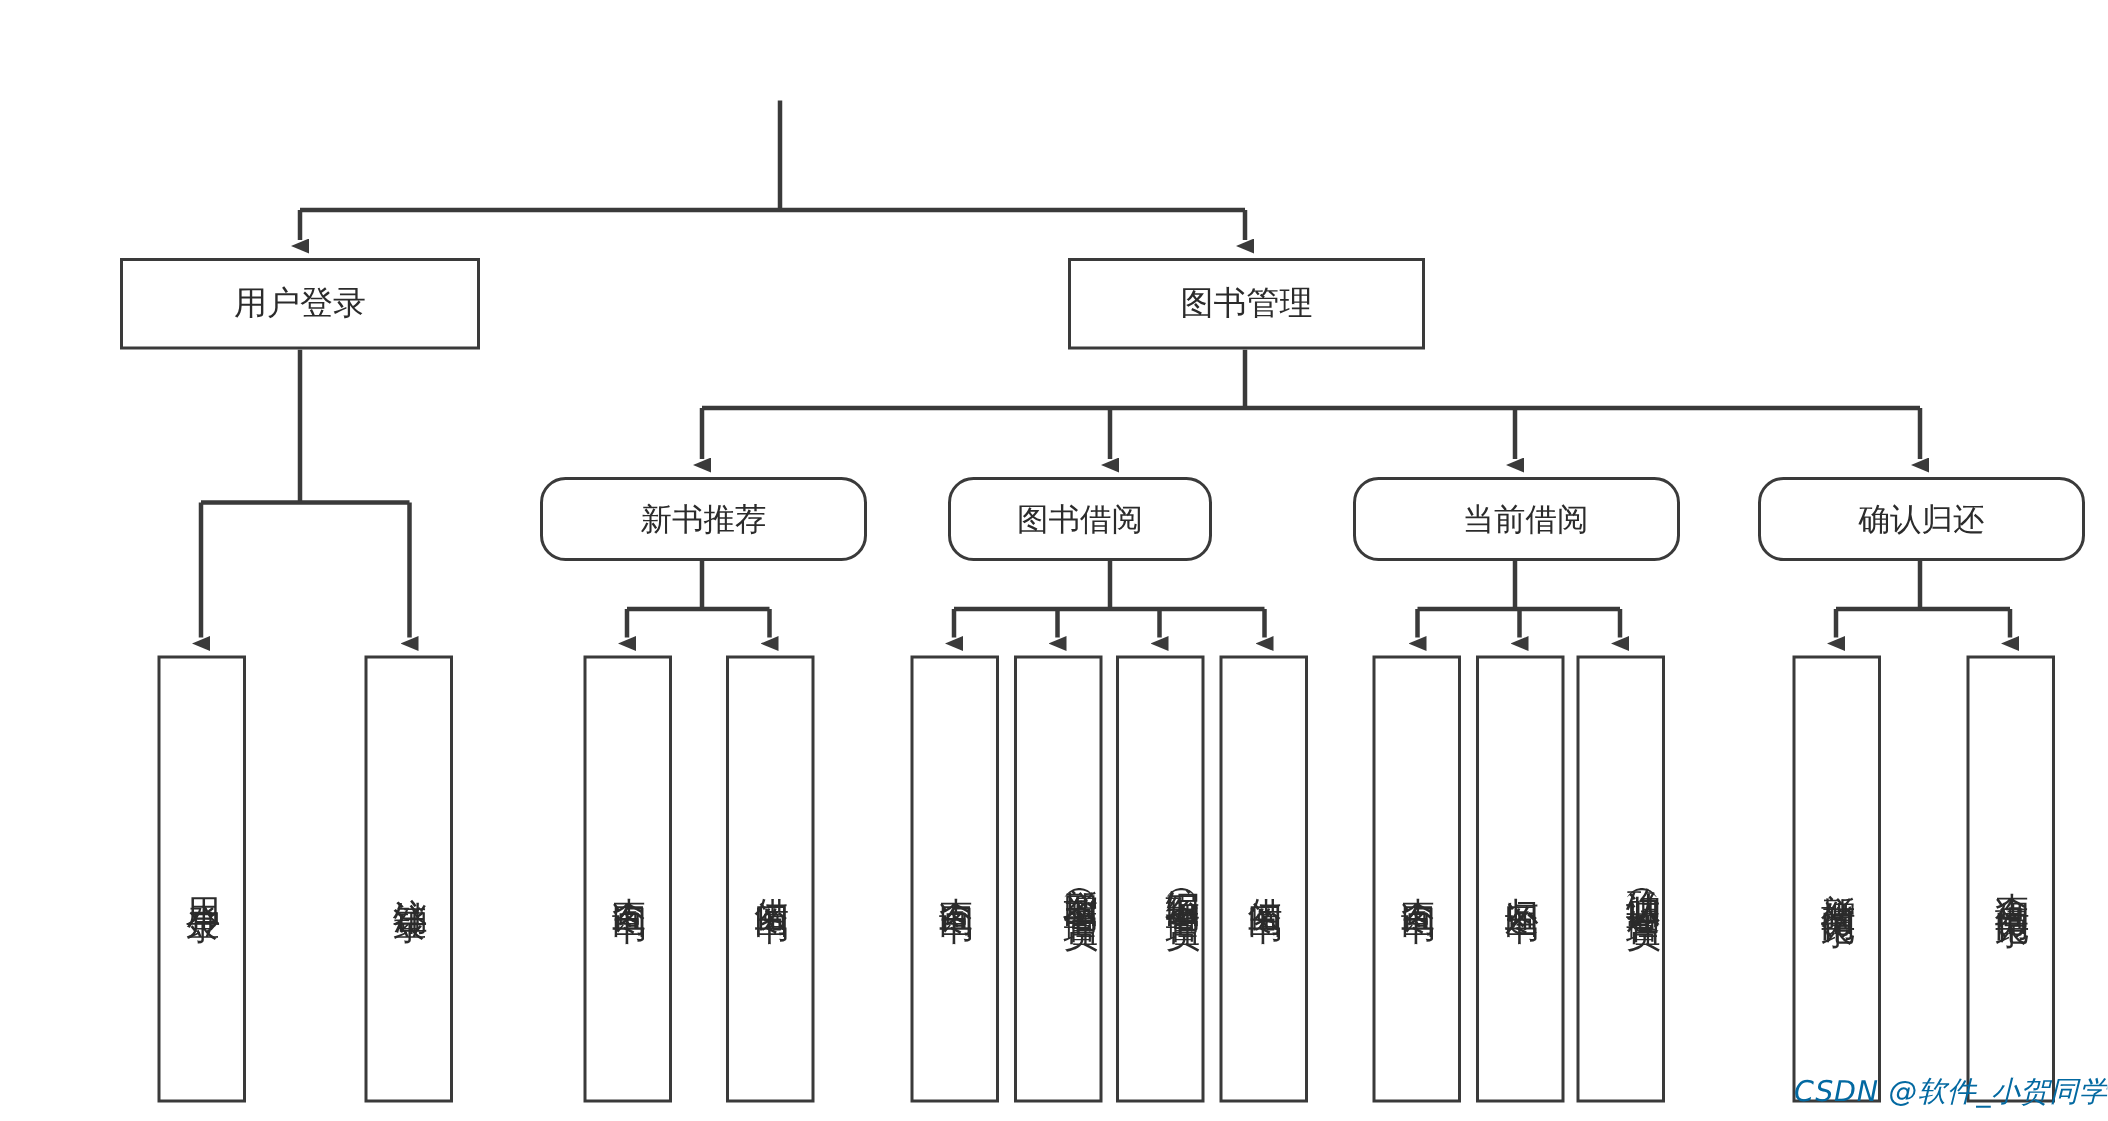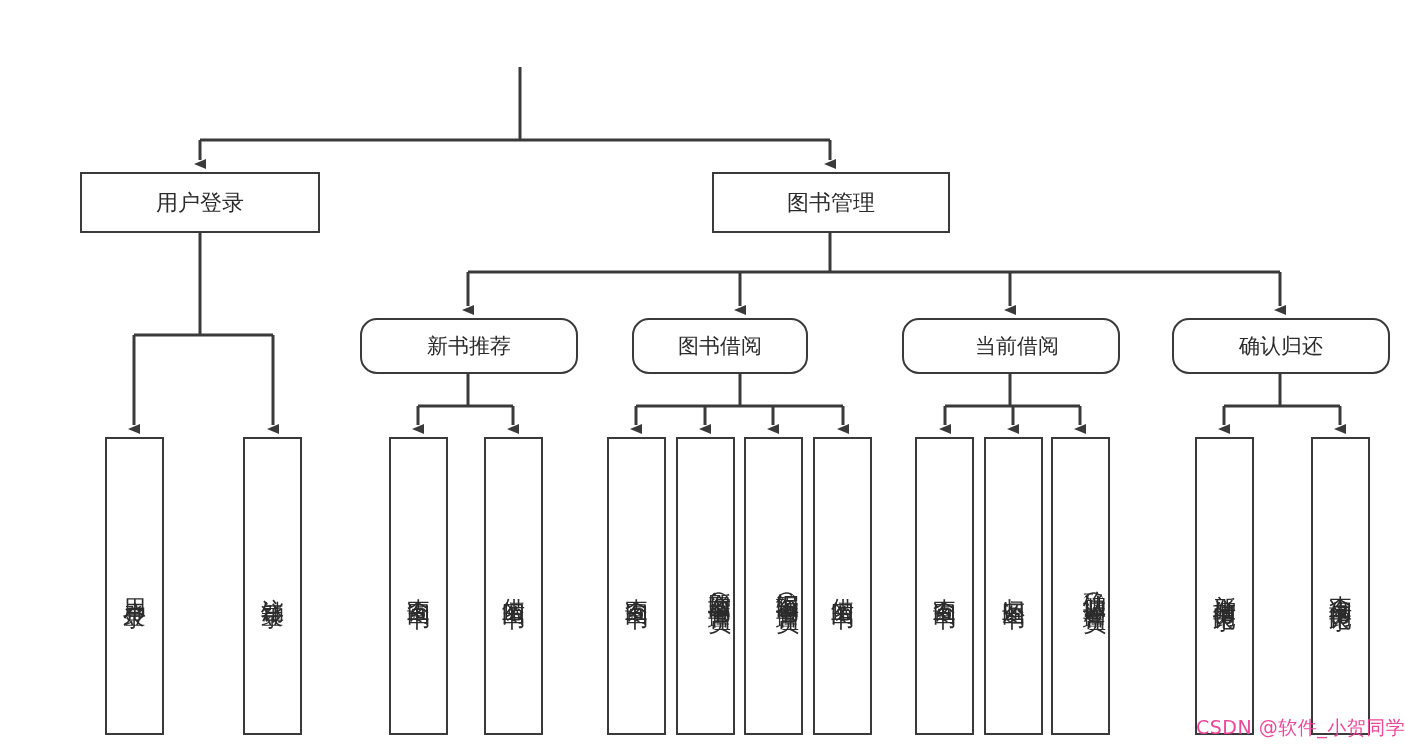--- a/index.html
+++ b/index.html
@@ -58,23 +58,24 @@
     letter-spacing:3px;
     white-space:nowrap;
     display:block;
   }
   .node.leaf.align-top{
     align-items:flex-start;
   }
   .watermark{
     position:absolute;
     font-size:19px;
-    color:#ec4899;
+    color:#0369a1;
     white-space:nowrap;
     letter-spacing:0.5px;
+    font-style:italic;
   }
 </style>
 </head>
 <body>
 
 <div id="diagram">
 
   <svg id="edges" viewBox="0 0 1405 747" width="1405" height="747" xmlns="http://www.w3.org/2000/svg">
     <defs>
       <marker id="arrow" markerWidth="10" markerHeight="12" refX="1" refY="6" orient="auto" markerUnits="userSpaceOnUse">

